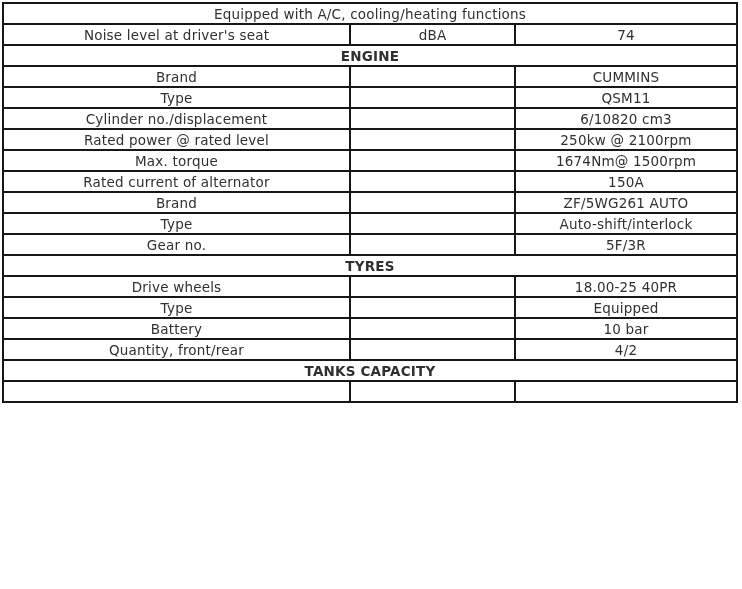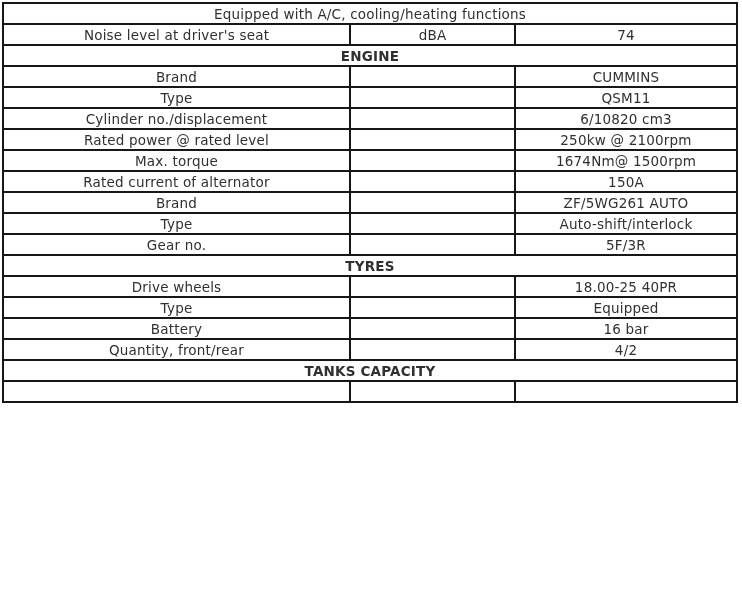--- a/index.html
+++ b/index.html
@@ -131,21 +131,21 @@
         <td>18.00-25 40PR</td>
       </tr>
       <tr>
         <td>Type</td>
         <td></td>
         <td>Equipped</td>
       </tr>
       <tr>
         <td>Battery</td>
         <td></td>
-        <td>16 bar</td>
+        <td>10 bar</td>
       </tr>
       <tr>
         <td>Quantity, front/rear</td>
         <td></td>
         <td>4/2</td>
       </tr>
       <tr>
         <td class="section-cell" colspan="3">TANKS CAPACITY</td>
       </tr>
       <tr class="partial-row">

